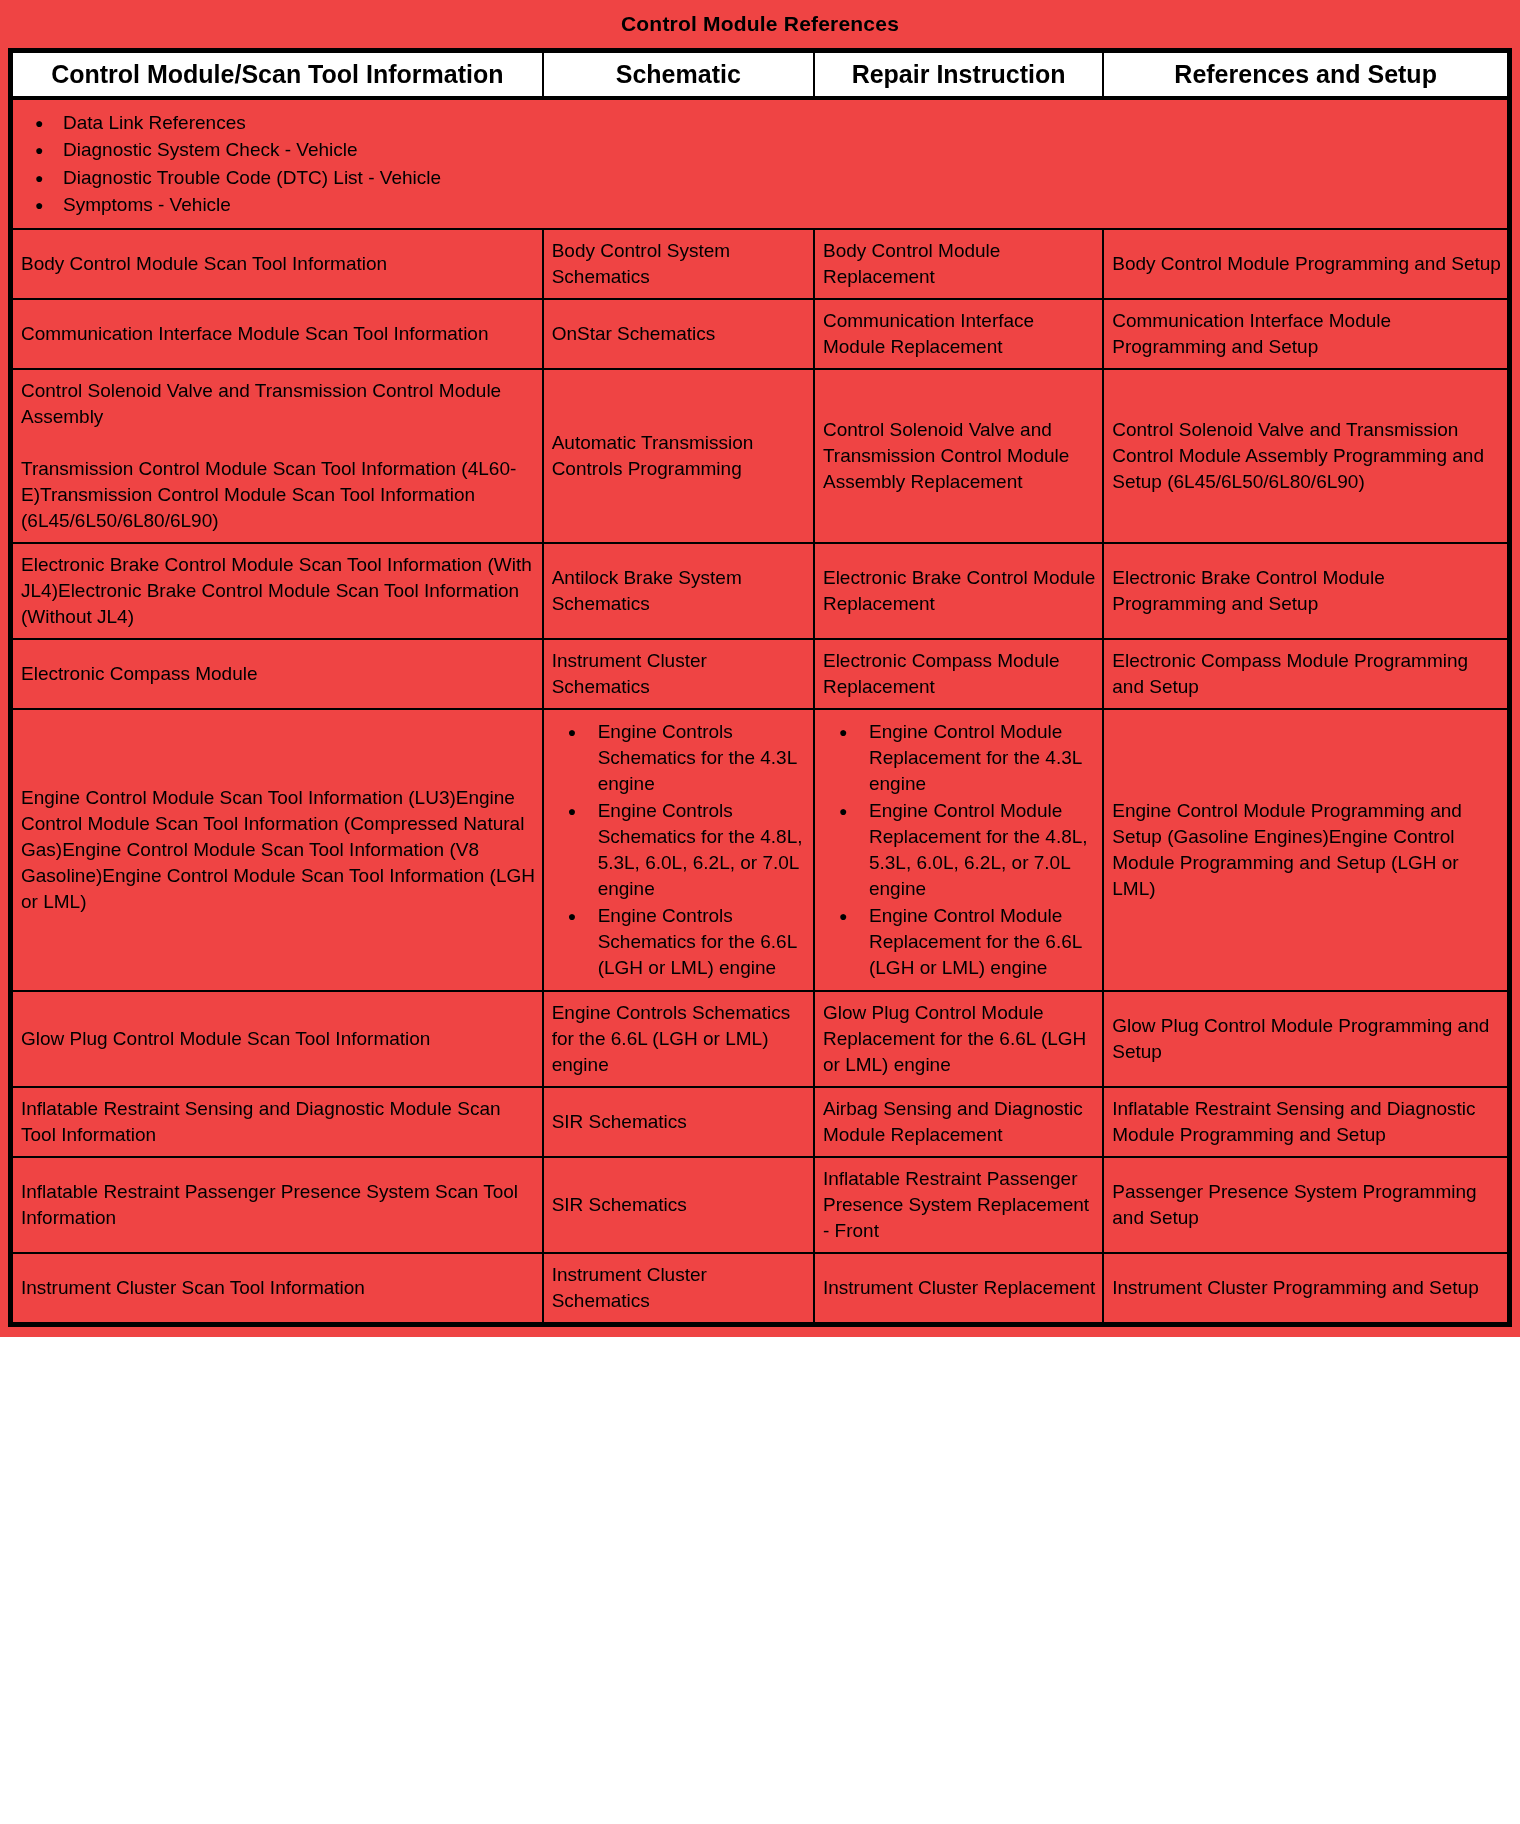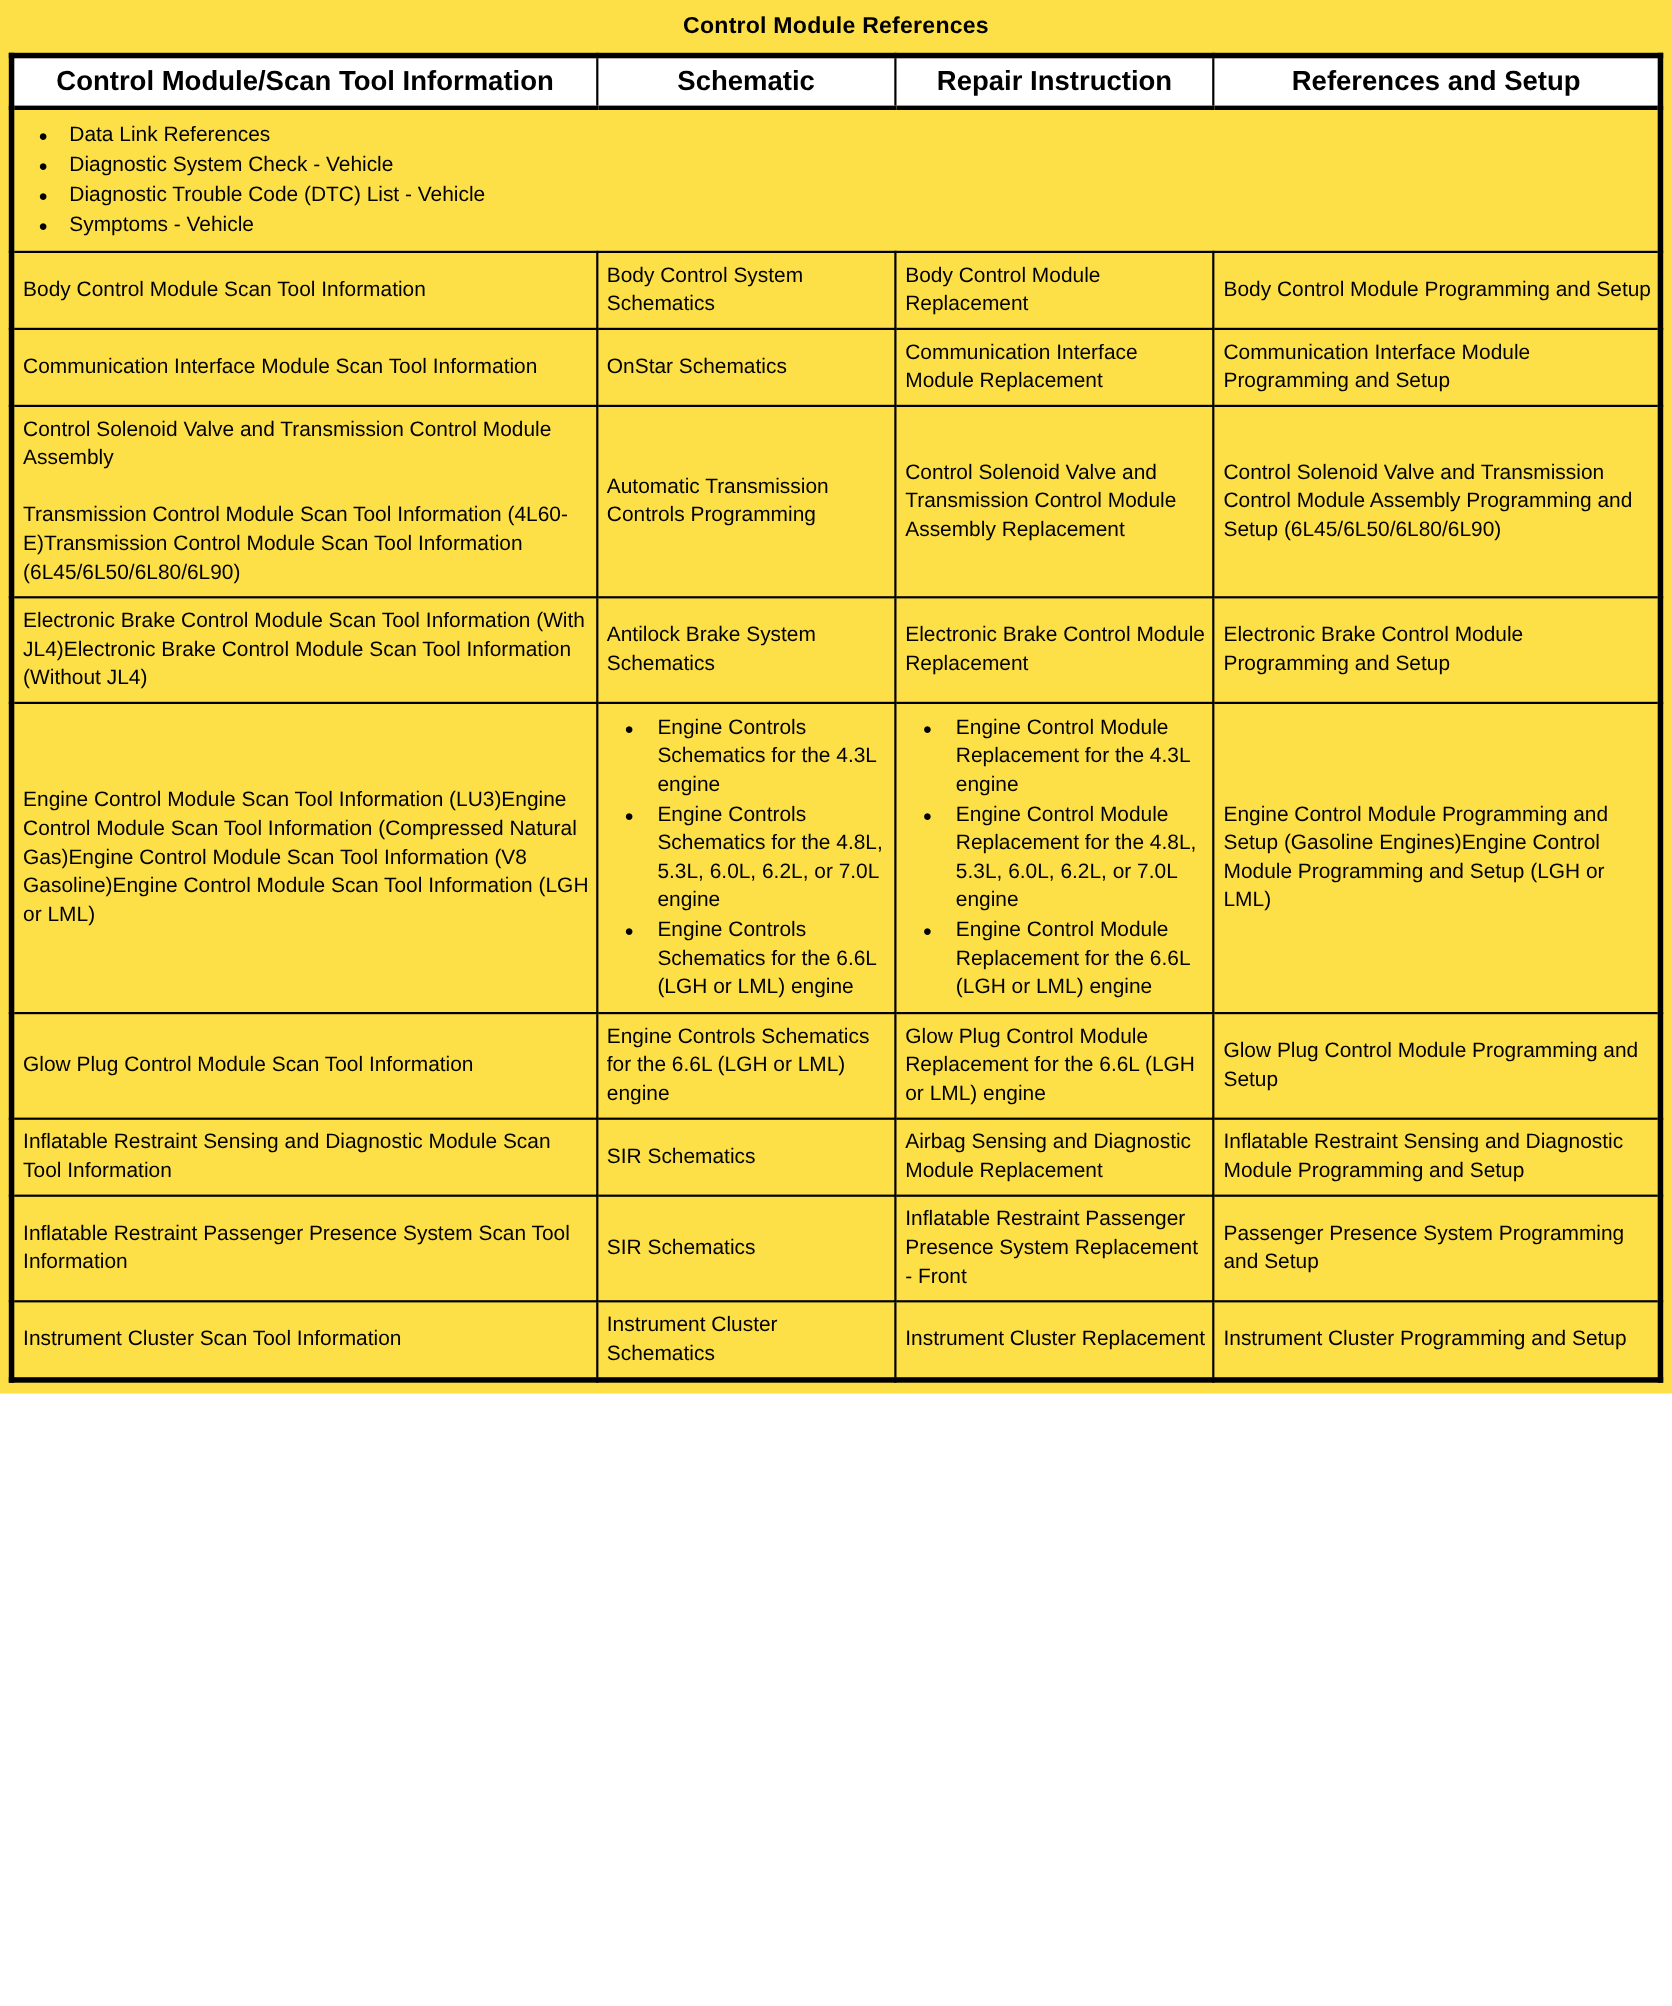--- a/index.html
+++ b/index.html
@@ -6,21 +6,21 @@
     margin: 0;
     padding: 0;
     background: #ffffff;
     color: #000000;
     font-family: "Liberation Sans", "DejaVu Sans", sans-serif;
   }
   .page {
     width: 1520px;
     box-sizing: border-box;
     padding: 8px 8px 10px 8px;
-    background: #fde047;
+    background: #ef4444;
   }
   .title {
     font-size: 21px;
     font-weight: bold;
     text-align: center;
     margin: 4px 0 12px 0;
     letter-spacing: 0.2px;
   }
   table.ref-table {
     width: 100%;
@@ -143,20 +143,26 @@
           <td>Control Solenoid Valve and Transmission Control Module Assembly Replacement</td>
           <td>Control Solenoid Valve and Transmission Control Module Assembly Programming and Setup (6L45/6L50/6L80/6L90)</td>
         </tr>
         <tr>
           <td>Electronic Brake Control Module Scan Tool Information (With JL4)Electronic Brake Control Module Scan Tool Information (Without JL4)</td>
           <td>Antilock Brake System Schematics</td>
           <td>Electronic Brake Control Module Replacement</td>
           <td>Electronic Brake Control Module Programming and Setup</td>
         </tr>
         <tr>
+          <td>Electronic Compass Module</td>
+          <td>Instrument Cluster Schematics</td>
+          <td>Electronic Compass Module Replacement</td>
+          <td>Electronic Compass Module Programming and Setup</td>
+        </tr>
+        <tr>
           <td>Engine Control Module Scan Tool Information (LU3)Engine Control Module Scan Tool Information (Compressed Natural Gas)Engine Control Module Scan Tool Information (V8 Gasoline)Engine Control Module Scan Tool Information (LGH or LML)</td>
           <td>
             <ul class="bullets">
               <li>
                 <span class="marker">●</span>
                 <span class="btext">Engine Controls Schematics for the 4.3L engine</span>
               </li>
               <li>
                 <span class="marker">●</span>
                 <span class="btext">Engine Controls Schematics for the 4.8L, 5.3L, 6.0L, 6.2L, or 7.0L engine</span>

